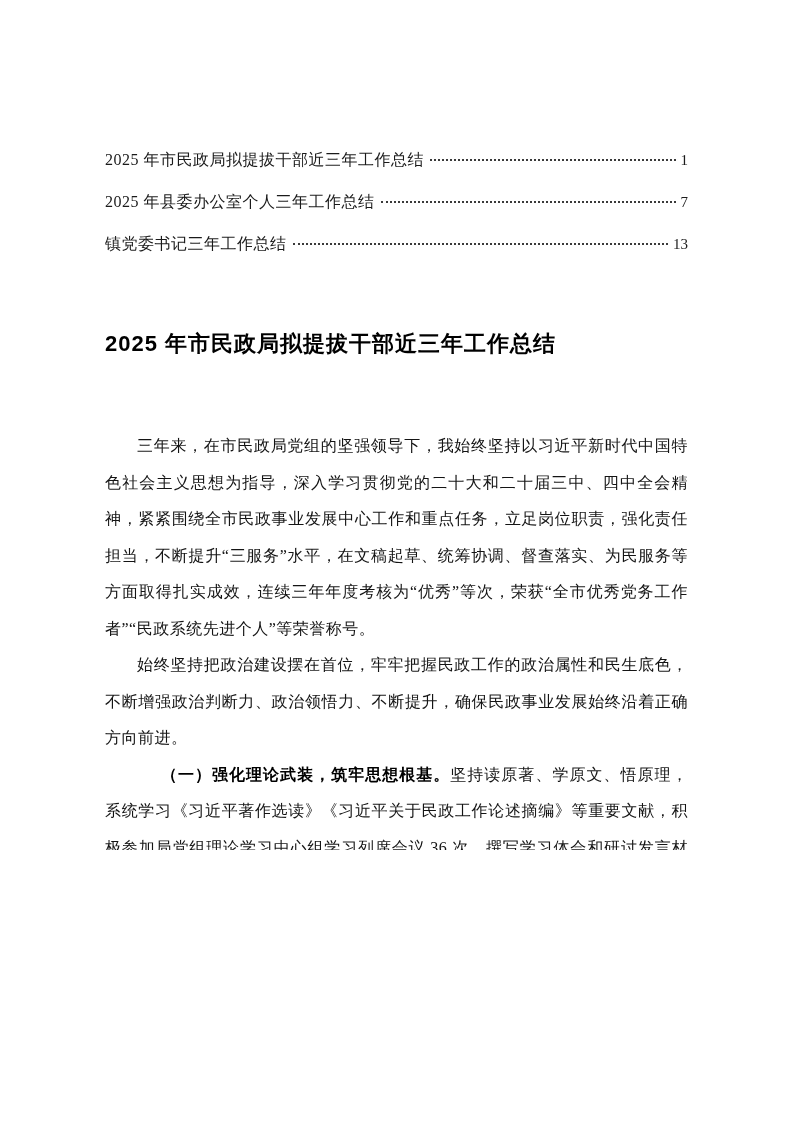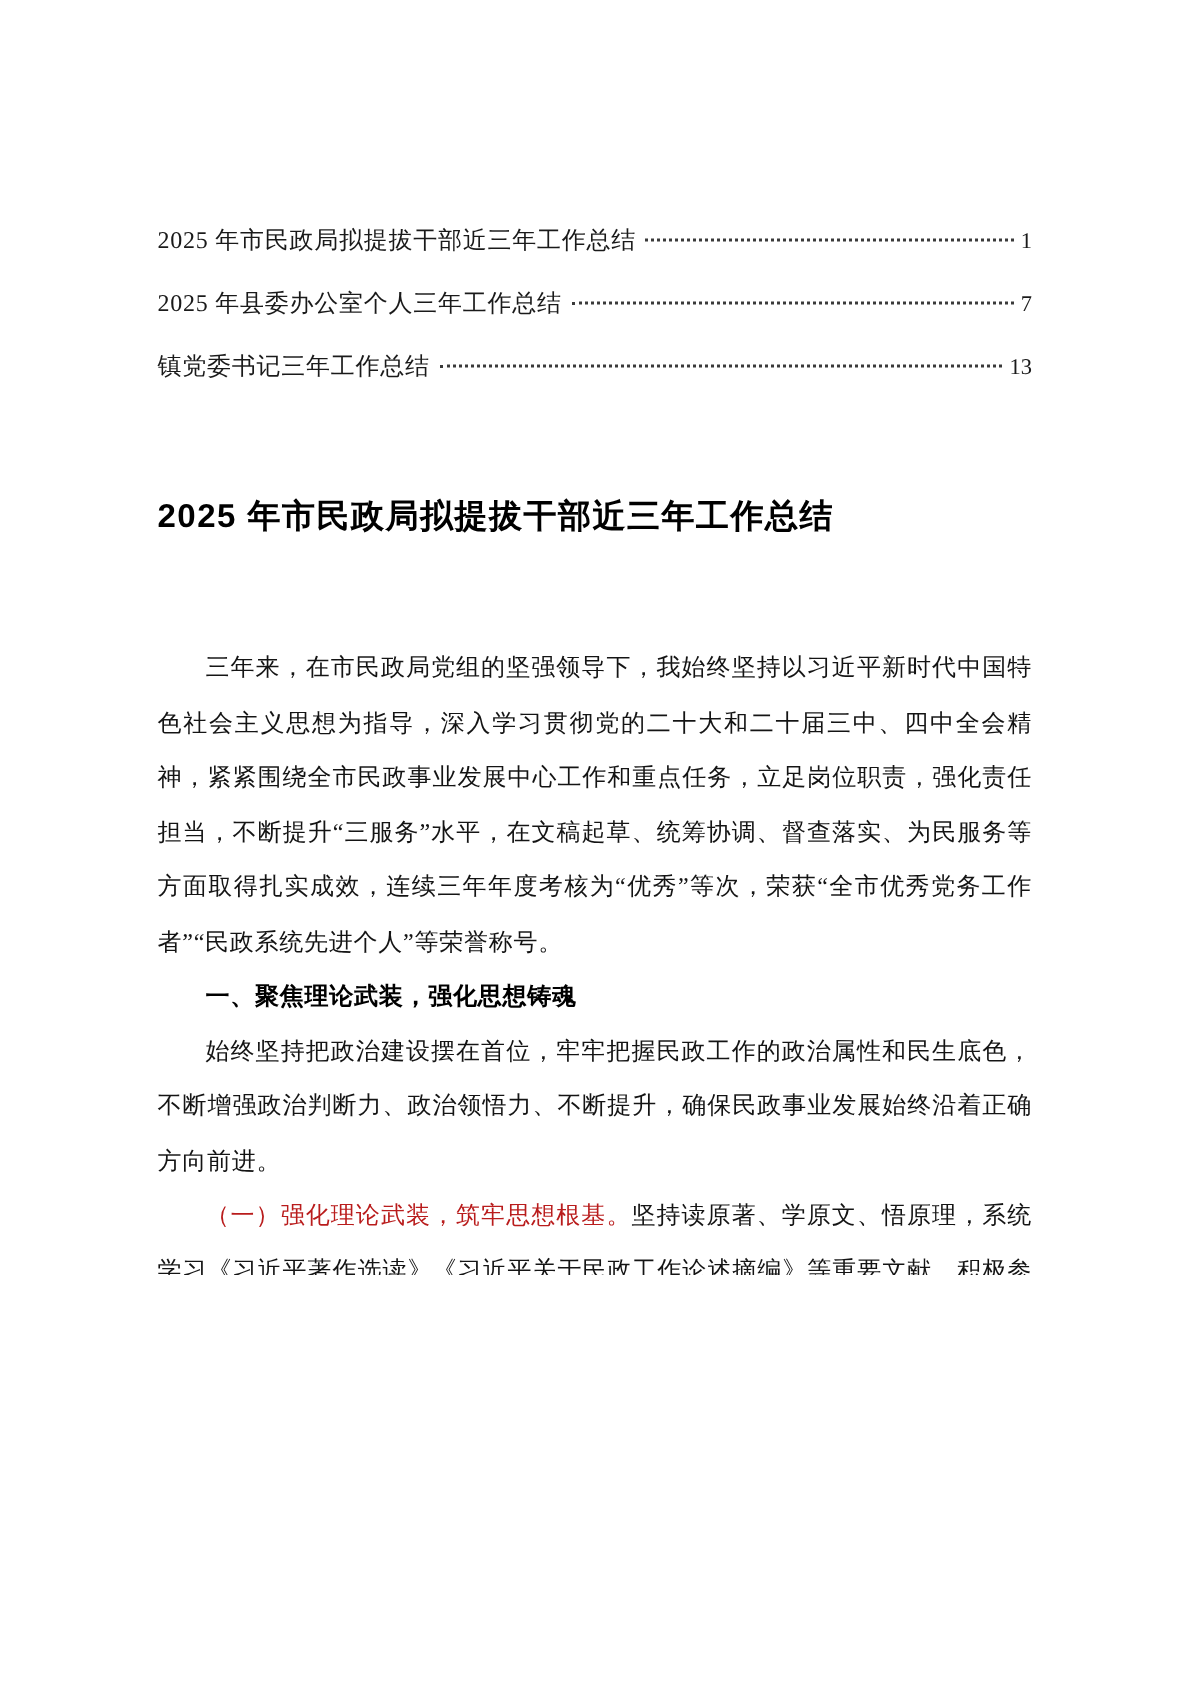--- a/index.html
+++ b/index.html
@@ -55,21 +55,21 @@
     text-align: justify;
     letter-spacing: 0.5px;
     color: #141414;
   }
   .para { text-indent: 2em; margin: 0; }
   .para.heading {
     font-family: "Liberation Sans", "DejaVu Sans", sans-serif;
     font-weight: 700;
     color: #000;
   }
-  .para b { font-weight: 400; color: #b91c1c; }
+  .para b { font-weight: 700; color: #000000; margin-left: 24px; }
   
   .footer {
     position: absolute;
     top: 1034px;
     right: 124px;
     font-size: 15px;
     letter-spacing: 3px;
     color: #3c3c3c;
     font-family: "Liberation Serif", "DejaVu Serif", serif;
   }
@@ -98,20 +98,19 @@
     <span class="toc-label">镇党委书记三年工作总结</span>
     <span class="toc-leader"></span>
     <span class="toc-page">13</span>
   </div>
 </nav>
 
     <h1 class="doc-title">2025 年市民政局拟提拔干部近三年工作总结</h1>
 
     <div class="body-text">
         <p class="para body">三年来，在市民政局党组的坚强领导下，我始终坚持以习近平新时代中国特色社会主义思想为指导，深入学习贯彻党的二十大和二十届三中、四中全会精神，紧紧围绕全市民政事业发展中心工作和重点任务，立足岗位职责，强化责任担当，不断提升“三服务”水平，在文稿起草、统筹协调、督查落实、为民服务等方面取得扎实成效，连续三年年度考核为“优秀”等次，荣获“全市优秀党务工作者”“民政系统先进个人”等荣誉称号。</p>
-        <p class="para heading">一、聚焦理论武装，强化思想铸魂</p>
         <p class="para body">始终坚持把政治建设摆在首位，牢牢把握民政工作的政治属性和民生底色，不断增强政治判断力、政治领悟力、不断提升，确保民政事业发展始终沿着正确方向前进。</p>
         <p class="para body"><b>（一）强化理论武装，筑牢思想根基。</b>坚持读原著、学原文、悟原理，系统学习《习近平著作选读》《习近平关于民政工作论述摘编》等重要文献，积极参加局党组理论学习中心组学习列席会议 36 次，撰写学习体会和研讨发言材料 40 余篇，切实做到学思用贯通、知信行统一。在主题教</p>
       </div>
   </div>
 
   <div class="footer">— 1 —</div>
 </div>
 
 </body></html>

